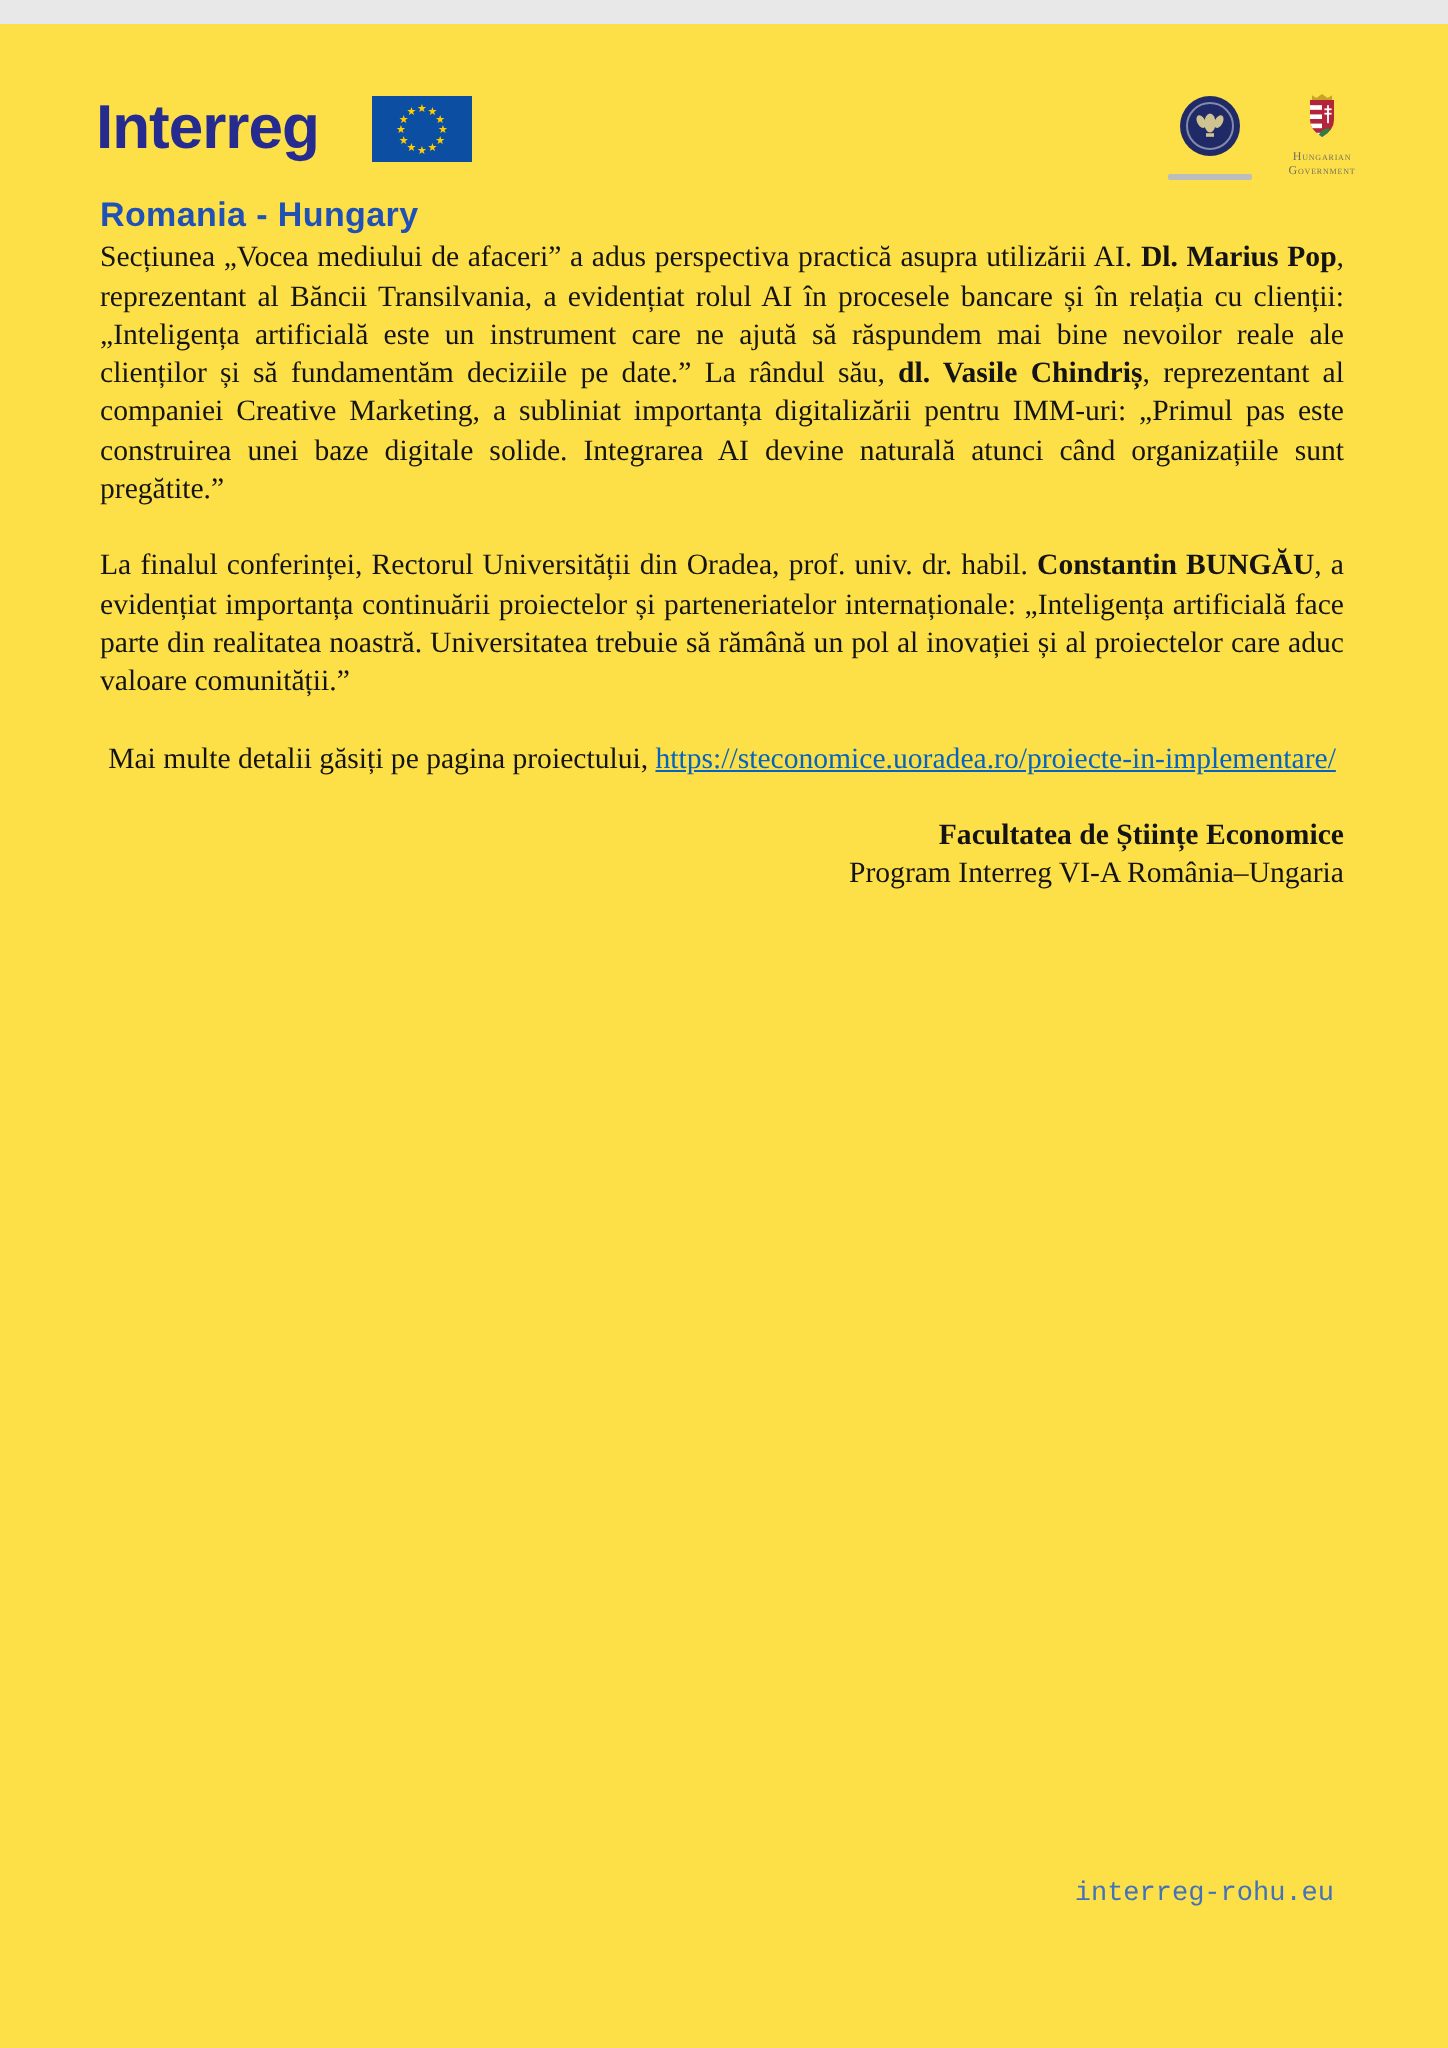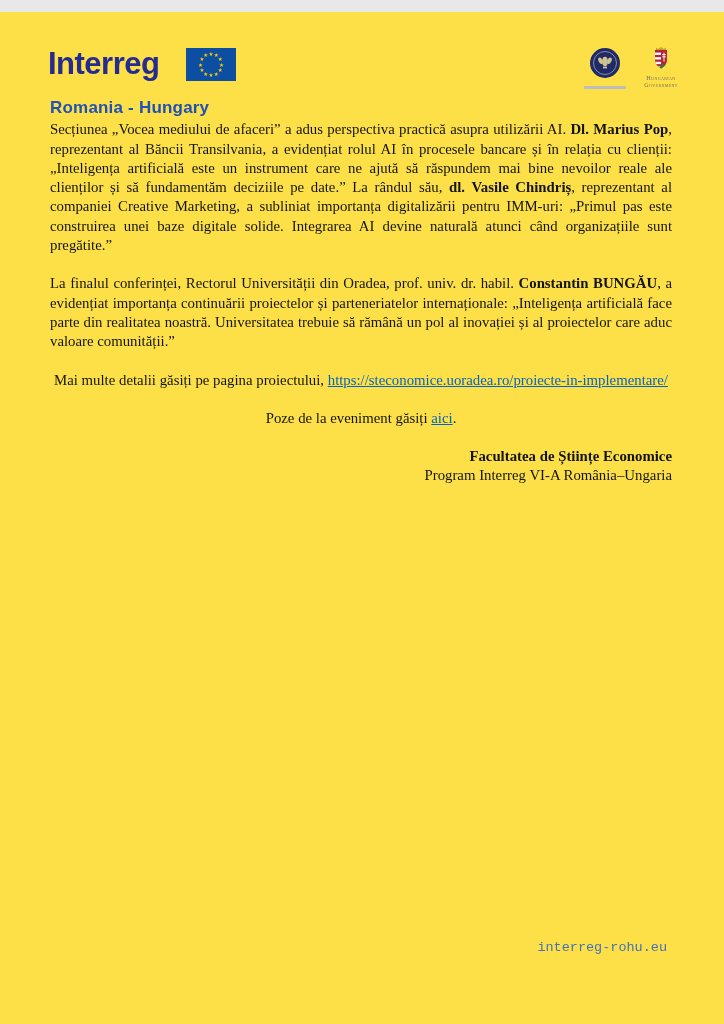--- a/index.html
+++ b/index.html
@@ -149,21 +149,20 @@
       <div>Government</div>
     </div>
   </div>
 
   <div class="content">
     <h1 class="heading">Romania - Hungary</h1>
 
     <p><span>Secțiunea „Vocea mediului de afaceri” a adus perspectiva practică asupra utilizării AI. </span><span style="font-weight: bold;">Dl. Marius Pop</span><span>, reprezentant al Băncii Transilvania, a evidențiat rolul AI în procesele bancare și în relația cu clienții: „Inteligența artificială este un instrument care ne ajută să răspundem mai bine nevoilor reale ale clienților și să fundamentăm deciziile pe date.” La rândul său, </span><span style="font-weight: bold;">dl. Vasile Chindriș</span><span>, reprezentant al companiei Creative Marketing, a subliniat importanța digitalizării pentru IMM-uri: „Primul pas este construirea unei baze digitale solide. Integrarea AI devine naturală atunci când organizațiile sunt pregătite.”</span></p>
     <p><span>La finalul conferinței, Rectorul Universității din Oradea, prof. univ. dr. habil. </span><span style="font-weight: bold;">Constantin BUNGĂU</span><span>, a evidențiat importanța continuării proiectelor și parteneriatelor internaționale: „Inteligența artificială face parte din realitatea noastră. Universitatea trebuie să rămână un pol al inovației și al proiectelor care aduc valoare comunității.”</span></p>
     <p class="no-justify"><span>Mai multe detalii găsiți pe pagina proiectului, </span><a class="link" href="#">https://steconomice.uoradea.ro/proiecte-in-implementare/</a></p>
-    <p class="no-justify"><span>Poze de la eveniment găsiți </span><a class="link" href="#">aici</a><span>.</span></p>
 
     <div class="signature">
       <div class="sig-bold">Facultatea de Științe Economice</div>
       <div>Program Interreg VI-A România–Ungaria</div>
     </div>
   </div>
 
   <a class="site-link">interreg-rohu.eu</a>
 
 </div>

